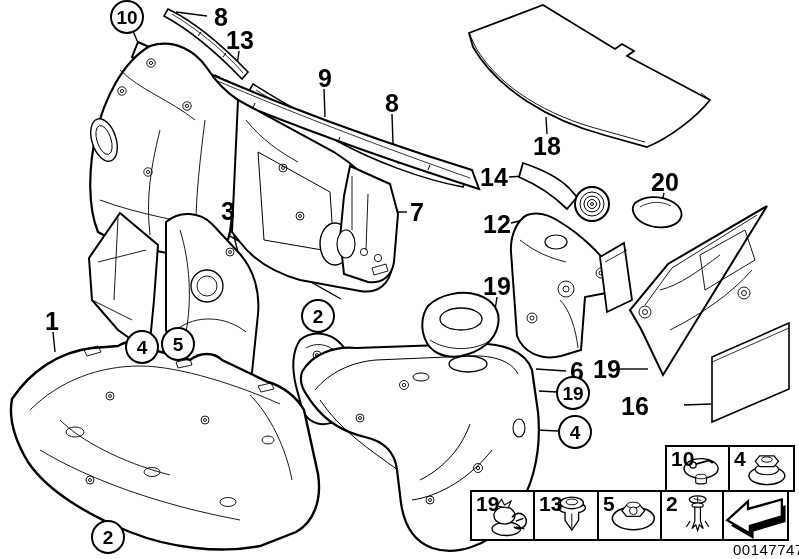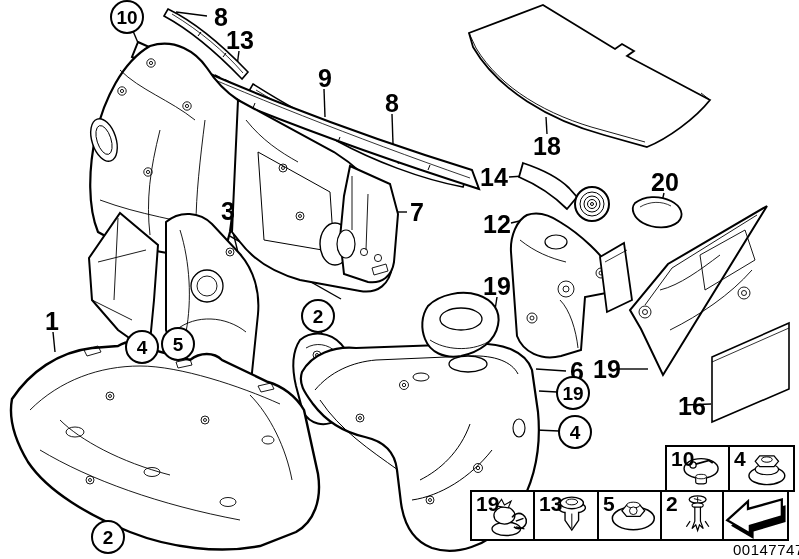--- a/index.html
+++ b/index.html
@@ -285,21 +285,21 @@
   <div class="lbl" style="left:547px;top:146px">18</div>
   <div class="lbl" style="left:494px;top:177px">14</div>
   <div class="lbl" style="left:665px;top:182px">20</div>
   <div class="lbl" style="left:417px;top:212px">7</div>
   <div class="lbl" style="left:497px;top:224px">12</div>
   <div class="lbl" style="left:228px;top:211px">3</div>
   <div class="lbl" style="left:497px;top:286px">19</div>
   <div class="lbl" style="left:52px;top:321px">1</div>
   <div class="lbl" style="left:577px;top:371px">6</div>
   <div class="lbl" style="left:607px;top:369px">19</div>
-  <div class="lbl" style="left:692px;top:406px">16</div>
+  <div class="lbl" style="left:635px;top:406px">16</div>
 
   <div class="clbl" style="left:127px;top:17px">10</div>
   <div class="clbl" style="left:318px;top:316px">2</div>
   <div class="clbl" style="left:142px;top:347px">4</div>
   <div class="clbl" style="left:178px;top:344px">5</div>
   <div class="clbl" style="left:108px;top:537px">2</div>
   <div class="clbl" style="left:573px;top:393px">19</div>
   <div class="clbl" style="left:575px;top:432px">4</div>
 
   <div class="legend-row" style="left:665px;top:445px">

